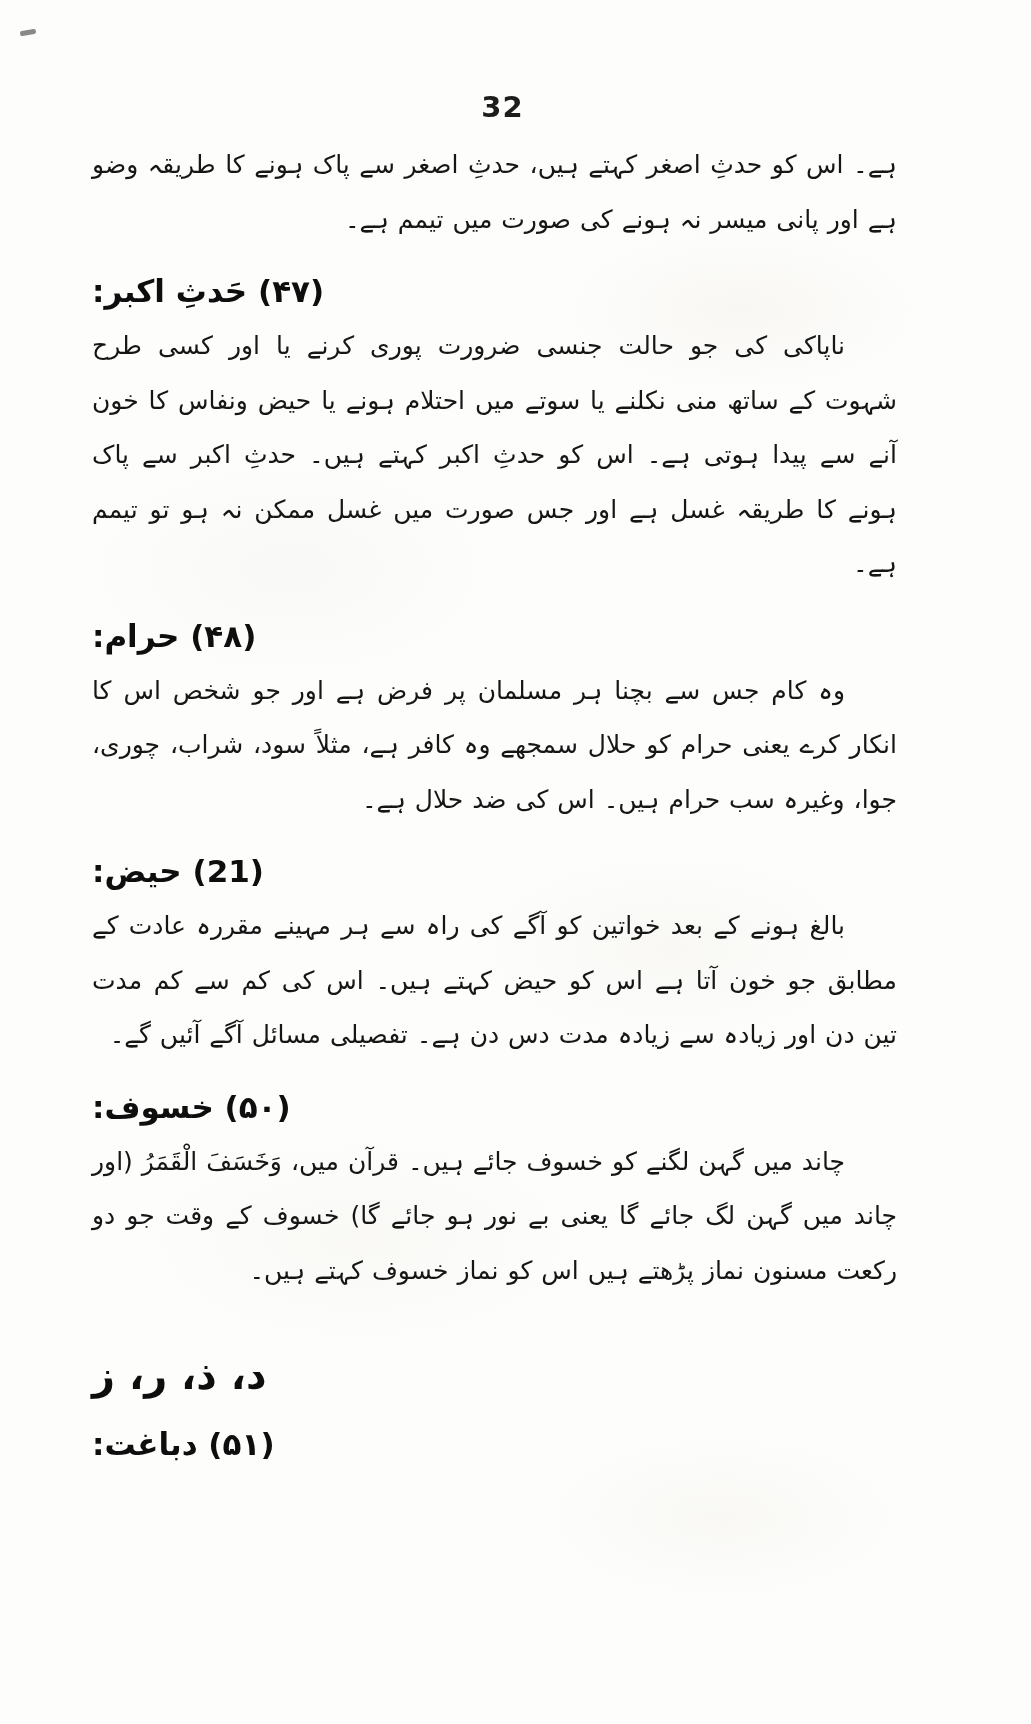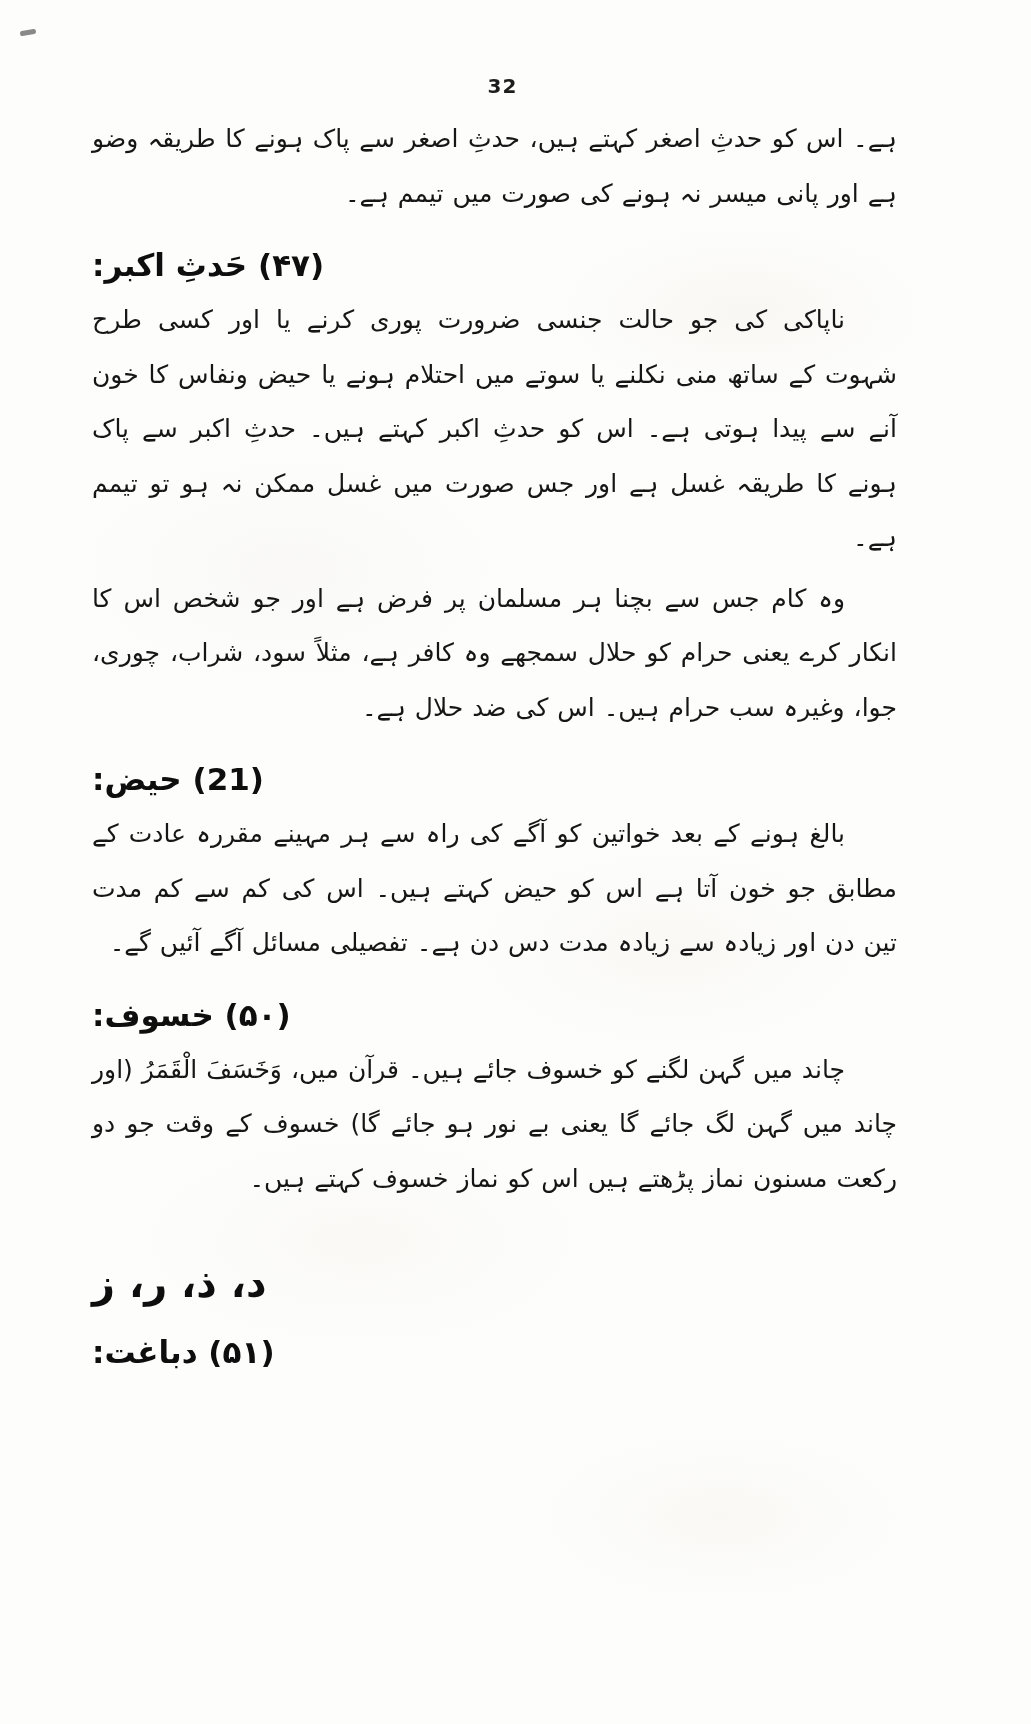--- a/index.html
+++ b/index.html
@@ -37,25 +37,25 @@
     width: 16px;
     height: 5px;
     background: #2a2a2a;
     opacity: 0.55;
     transform: rotate(-10deg);
     border-radius: 2px;
   }
   .page-number {
     direction: ltr;
     text-align: center;
-    font-size: 20px;
+    font-size: 29px;
     font-weight: 600;
     letter-spacing: 1px;
     color: #1d1d1d;
-    margin: 0 0 14px 0;
+    margin: 16px 0 14px 0;
   }
   .body-para {
     font-size: 25px;
     line-height: 2.18;
     text-align: justify;
     text-align-last: right;
     margin: 0 16px 6px 0;
     text-indent: 52px;
     word-spacing: 1px;
   }
@@ -84,20 +84,21 @@
 
   <span class="scan-artifact"></span>
 
   <div class="page-number">32</div>
 
   <p class="body-para continuation">ہے۔ اس کو حدثِ اصغر کہتے ہیں، حدثِ اصغر سے پاک ہونے کا طریقہ وضو ہے اور پانی میسر نہ ہونے کی صورت میں تیمم ہے۔</p>
 
   <h2 class="entry-heading">(۴۷) حَدثِ اکبر:</h2>
   <p class="body-para">ناپاکی کی جو حالت جنسی ضرورت پوری کرنے یا اور کسی طرح شہوت کے ساتھ منی نکلنے یا سوتے میں احتلام ہونے یا حیض ونفاس کا خون آنے سے پیدا ہوتی ہے۔ اس کو حدثِ اکبر کہتے ہیں۔ حدثِ اکبر سے پاک ہونے کا طریقہ غسل ہے اور جس صورت میں غسل ممکن نہ ہو تو تیمم ہے۔</p>
 
+  <h2 class="entry-heading">(۴۸) حرام:</h2>
   <p class="body-para">وہ کام جس سے بچنا ہر مسلمان پر فرض ہے اور جو شخص اس کا انکار کرے یعنی حرام کو حلال سمجھے وہ کافر ہے، مثلاً سود، شراب، چوری، جوا، وغیرہ سب حرام ہیں۔ اس کی ضد حلال ہے۔</p>
 
   <h2 class="entry-heading">(21) حیض:</h2>
   <p class="body-para">بالغ ہونے کے بعد خواتین کو آگے کی راہ سے ہر مہینے مقررہ عادت کے مطابق جو خون آتا ہے اس کو حیض کہتے ہیں۔ اس کی کم سے کم مدت تین دن اور زیادہ سے زیادہ مدت دس دن ہے۔ تفصیلی مسائل آگے آئیں گے۔</p>
 
   <h2 class="entry-heading">(۵۰) خسوف:</h2>
   <p class="body-para">چاند میں گہن لگنے کو خسوف جائے ہیں۔ قرآن میں، وَخَسَفَ الْقَمَرُ (اور چاند میں گہن لگ جائے گا یعنی بے نور ہو جائے گا) خسوف کے وقت جو دو رکعت مسنون نماز پڑھتے ہیں اس کو نماز خسوف کہتے ہیں۔</p>
 
   <h2 class="letter-divider">د، ذ، ر، ز</h2>
 

